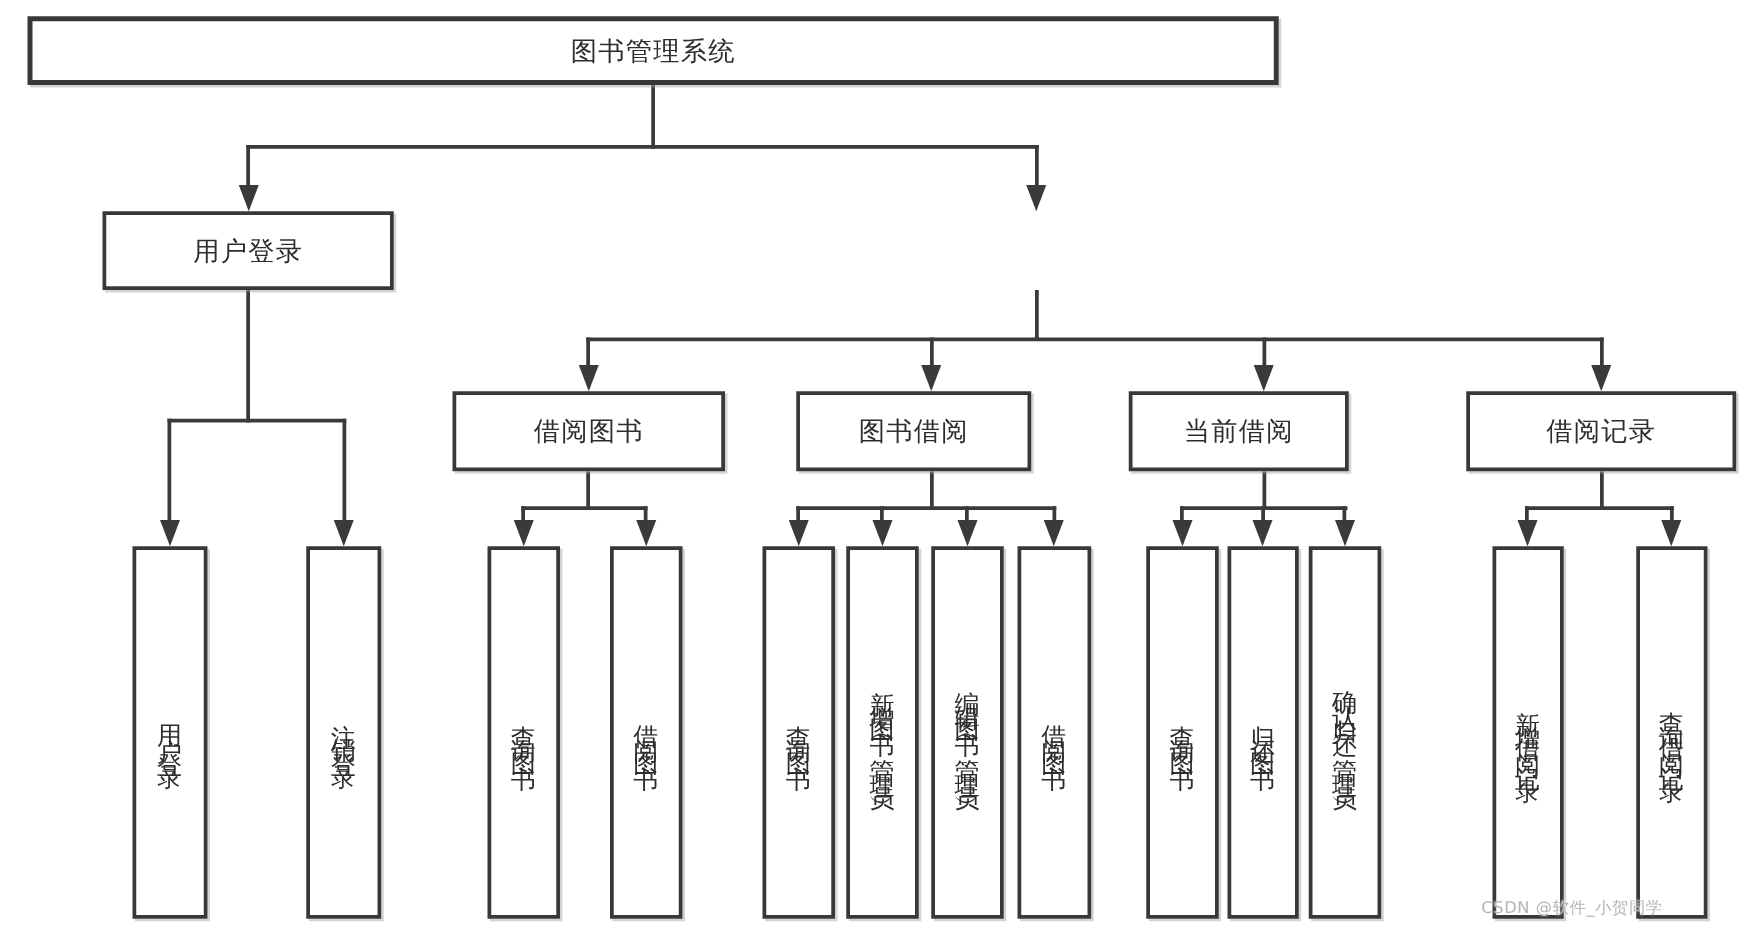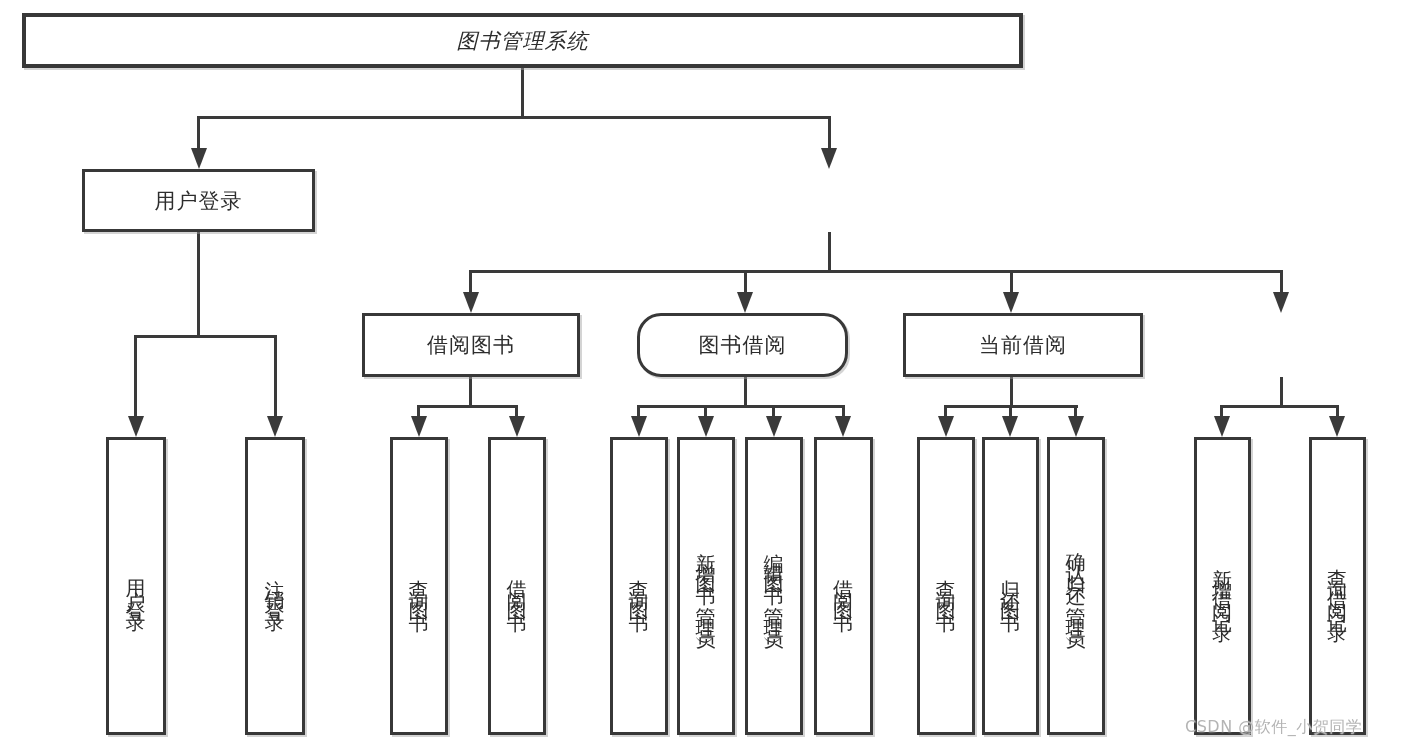--- a/index.html
+++ b/index.html
@@ -37,30 +37,30 @@
   }
   .vline{position:absolute;width:3px;background:var(--line);z-index:1;}
   .hline{position:absolute;height:3px;background:var(--line);z-index:1;}
   .arrow{
     position:absolute;width:0;height:0;z-index:1;
     border-left:8px solid transparent;border-right:8px solid transparent;
     border-top:21px solid var(--line);
   }
   .watermark{
     position:absolute;left:1185px;top:717px;z-index:5;
-    font-size:16px;color:var(--watermark);letter-spacing:0.5px;
+    font-size:13px;color:var(--watermark);letter-spacing:0.5px;
     text-shadow:0 0 2px #ffffff;
   }
 </style>
 </head>
 <body>
 
 <div class="canvas">
 
-  <div class="box root" style="left:22px;top:13px;width:1001px;height:55px;font-style:italic;">图书管理系统</div>
+  <div class="box root" style="left:22px;top:13px;width:1001px;height:55px;">图书管理系统</div>
 
   <div class="vline" style="left:521px;top:68px;height:51px;"></div>
   <div class="hline" style="left:197px;top:116px;width:634px;"></div>
   <div class="vline" style="left:197px;top:116px;height:34px;"></div>
   <div class="arrow" style="left:191px;top:148px;"></div>
   <div class="vline" style="left:828px;top:116px;height:34px;"></div>
   <div class="arrow" style="left:821px;top:148px;"></div>
 
   <div class="box" style="left:82px;top:169px;width:233px;height:63px;">用户登录</div>
 
@@ -76,22 +76,23 @@
   <div class="vline" style="left:469px;top:270px;height:24px;"></div>
   <div class="arrow" style="left:463px;top:292px;"></div>
   <div class="vline" style="left:744px;top:270px;height:24px;"></div>
   <div class="arrow" style="left:737px;top:292px;"></div>
   <div class="vline" style="left:1010px;top:270px;height:24px;"></div>
   <div class="arrow" style="left:1003px;top:292px;"></div>
   <div class="vline" style="left:1280px;top:270px;height:24px;"></div>
   <div class="arrow" style="left:1273px;top:292px;"></div>
 
   <div class="box" style="left:362px;top:313px;width:218px;height:64px;">借阅图书</div>
-  <div class="box" style="left:637px;top:313px;width:211px;height:64px;border-radius:24px;">图书借阅</div>
-  <div class="box" style="left:903px;top:313px;width:240px;height:64px;">当前借阅</div>
+  <div class="box" style="left:637px;top:313px;width:188px;height:64px;">图书借阅</div>
+  <div class="box" style="left:903px;top:313px;width:176px;height:64px;">当前借阅</div>
+  <div class="box" style="left:1173px;top:313px;width:216px;height:64px;">借阅记录</div>
 
   <div class="vline" style="left:469px;top:377px;height:30px;"></div>
   <div class="hline" style="left:417px;top:405px;width:101px;"></div>
   <div class="vline" style="left:417px;top:405px;height:12px;"></div>
   <div class="arrow" style="left:411px;top:416px;"></div>
   <div class="vline" style="left:515px;top:405px;height:12px;"></div>
   <div class="arrow" style="left:509px;top:416px;"></div>
 
   <div class="vline" style="left:744px;top:377px;height:30px;"></div>
   <div class="hline" style="left:637px;top:405px;width:208px;"></div>

